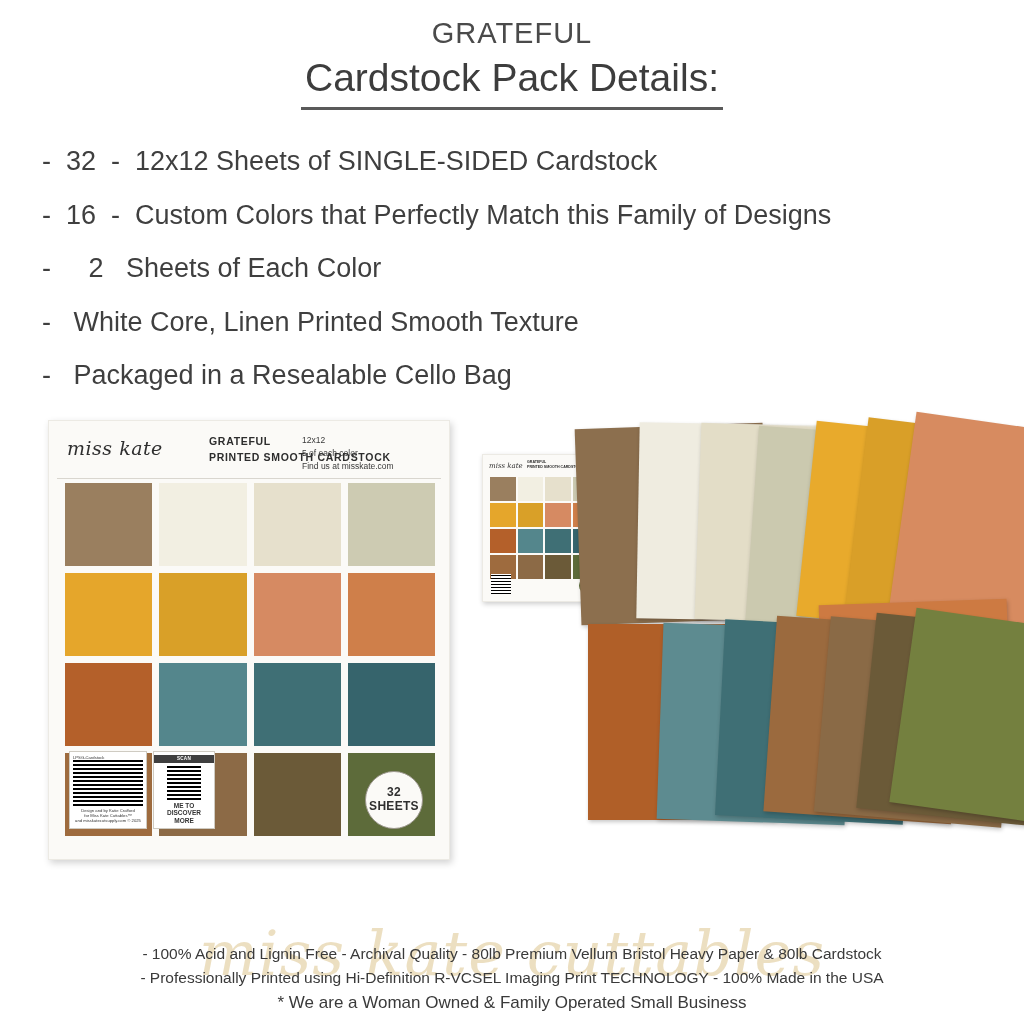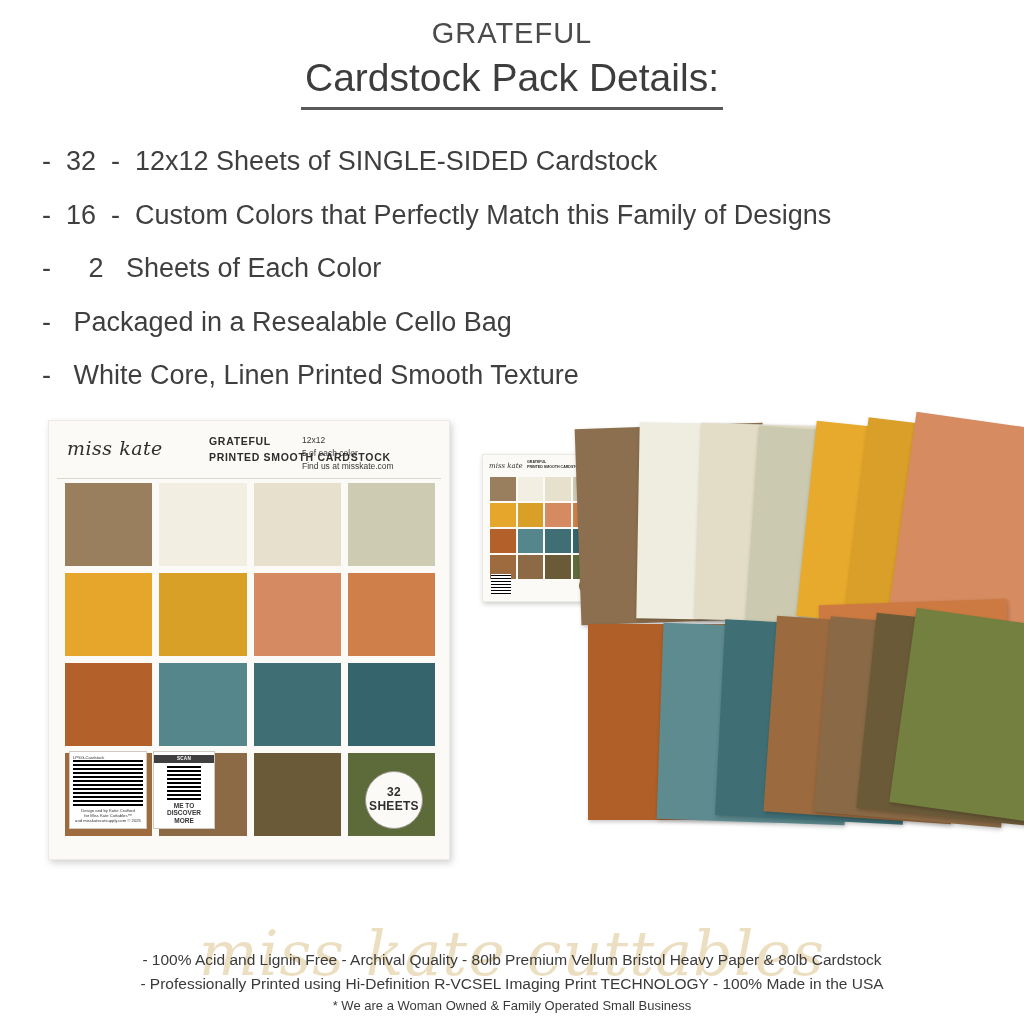--- a/index.html
+++ b/index.html
@@ -274,21 +274,21 @@
   .footer {
     position: absolute;
     left: 0; right: 0; bottom: 8px;
     text-align: center;
   }
   .footer-line {
     font-size: 15.5px;
     color: #3a3a3a;
     line-height: 1.55;
   }
-  .footer-line.last { font-size: 13px; }
+  .footer-line.last { font-size: 17px; }
 
   .watermark {
     position: absolute;
     left: 0; right: 0;
     bottom: 34px;
     text-align: center;
     font-family: "DejaVu Serif", serif;
     font-style: italic;
     font-size: 62px;
     color: rgba(198,160,74,0.34);
@@ -304,22 +304,22 @@
 
   <div class="hdr">
     <div class="hdr-kicker">GRATEFUL</div>
     <div class="hdr-title">Cardstock Pack Details:</div>
   </div>
 
   <div class="bullets">
     <div class="bullet">-  32  -  12x12 Sheets of SINGLE-SIDED Cardstock</div>
     <div class="bullet">-  16  -  Custom Colors that Perfectly Match this Family of Designs</div>
     <div class="bullet">-     2   Sheets of Each Color</div>
+    <div class="bullet">-   White Core, Linen Printed Smooth Texture</div>
     <div class="bullet">-   Packaged in a Resealable Cello Bag</div>
-    <div class="bullet">-   White Core, Linen Printed Smooth Texture</div>
   </div>
 
   <div class="product-area">
 
     <div class="fan" id="fan">
         <div class="card big" style="background: rgb(116, 128, 63); left: 432px; top: 208px; z-index: 20; transform: rotate(8deg);"></div>
         <div class="card big" style="background: rgb(107, 90, 56); left: 396px; top: 210px; z-index: 19; transform: rotate(6deg);"></div>
         <div class="card big" style="background: rgb(138, 106, 70); left: 352px; top: 212px; z-index: 18; transform: rotate(5deg);"></div>
         <div class="card big" style="background: rgb(155, 106, 62); left: 300px; top: 210px; z-index: 17; transform: rotate(4deg);"></div>
         <div class="card big" style="background: rgb(63, 111, 117); left: 250px; top: 212px; z-index: 16; transform: rotate(3deg);"></div>

